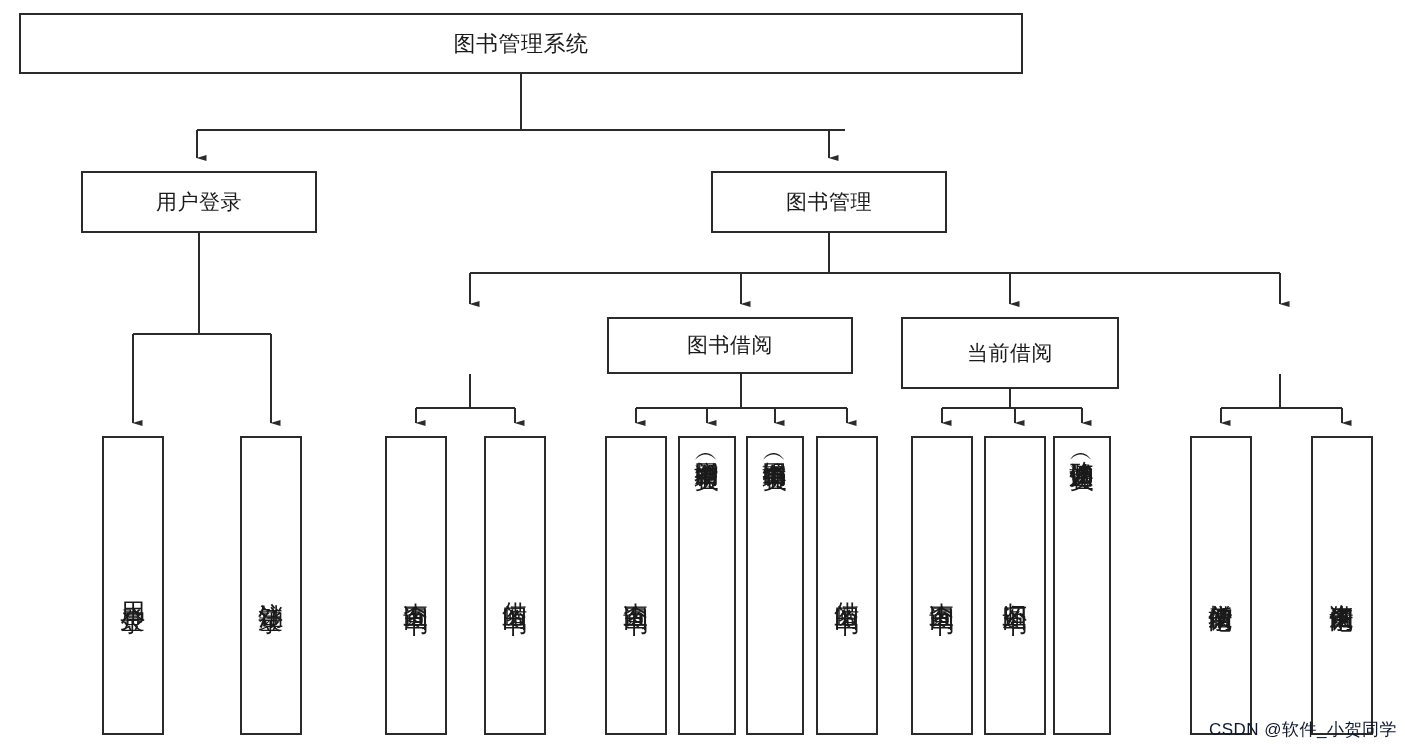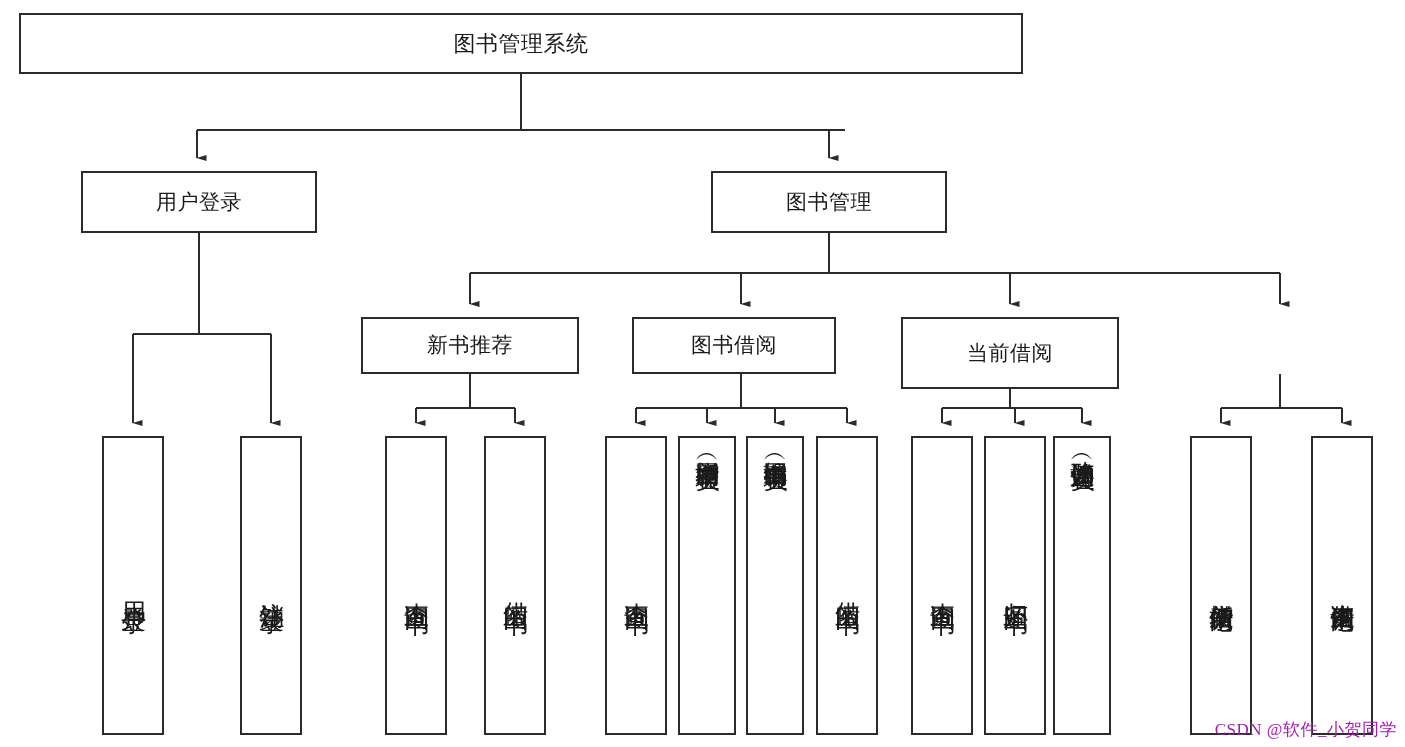--- a/index.html
+++ b/index.html
@@ -9,21 +9,20 @@
   }
   body {
     font-family: "Liberation Sans", "DejaVu Sans", sans-serif;
   }
   #canvas {
     position: relative;
     width: 1405px;
     height: 747px;
     background: #ffffff;
     overflow: hidden;
-    font-family: Liberation Serif, serif;
   }
   #edges {
     position: absolute;
     left: 0;
     top: 0;
     width: 1405px;
     height: 747px;
     pointer-events: none;
   }
   .node {
@@ -64,21 +63,21 @@
   }
   .node.vert.tall .lbl {
     font-size: 24px;
     letter-spacing: 1px;
   }
   #watermark {
     position: absolute;
     right: 8px;
     bottom: 6px;
     font-size: 17px;
-    color: #a21caf;
+    color: #0f172a;
     letter-spacing: 0.5px;
     white-space: nowrap;
     user-select: none;
   }
 </style>
 </head>
 <body>
 
 <div id="canvas">
 
@@ -137,24 +136,21 @@
     <span class="lbl">图书管理系统</span>
   </div>
 
   <div class="node horiz" style="left:81px; top:171px; width:236px; height:62px;">
     <span class="lbl">用户登录</span>
   </div>
   <div class="node horiz" style="left:711px; top:171px; width:236px; height:62px;">
     <span class="lbl">图书管理</span>
   </div>
 
-  <div class="node horiz" style="left:361px; top:317px; width:218px; height:57px;">
-    <span class="lbl">新书推荐</span>
-  </div>
-  <div class="node horiz" style="left:632px; top:317px; width:204px; height:57px;">
+  <div class="node horiz" style="left:607px; top:317px; width:246px; height:57px;">
     <span class="lbl">图书借阅</span>
   </div>
   <div class="node horiz" style="left:901px; top:317px; width:218px; height:72px;">
     <span class="lbl">当前借阅</span>
   </div>
 
   <div class="node vert" style="left:102px; top:436px; width:62px; height:299px; align-items:center;">
     <span class="lbl">用户登录</span>
   </div>
   <div class="node vert" style="left:240px; top:436px; width:62px; height:299px; align-items:center;">

